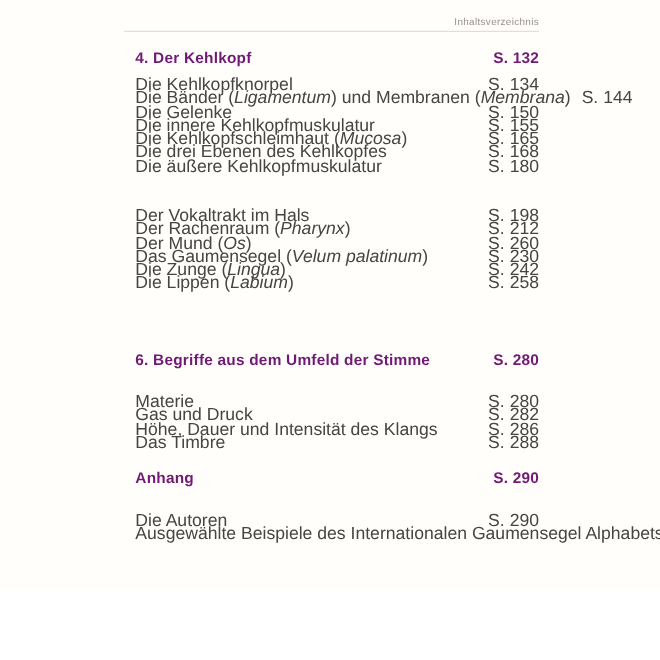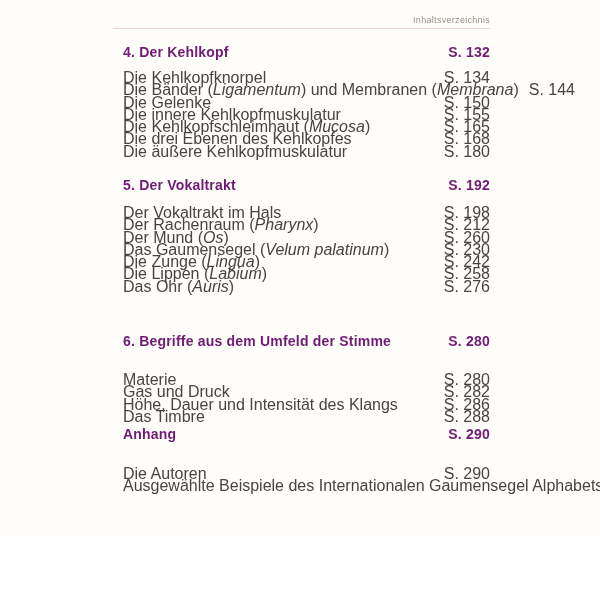--- a/index.html
+++ b/index.html
@@ -84,24 +84,20 @@
           <span class="toc-page">S. 168</span>
         </div>
         <div class="toc-row">
           <span class="toc-label"><span>Die äußere Kehlkopfmuskulatur</span></span>
           <span class="toc-page">S. 180</span>
         </div>
       </div>
   </section>
 
   <section class="toc-section" style="top:177px">
-    <div class="sec-heading">
-      <span>5. Der Vokaltrakt</span>
-      <span>S. 192</span>
-    </div>
     <div class="toc-items" style="margin-top:14px">
         <div class="toc-row">
           <span class="toc-label"><span>Der Vokaltrakt im Hals</span></span>
           <span class="toc-page">S. 198</span>
         </div>
         <div class="toc-row">
           <span class="toc-label"><span>Der Rachenraum (</span><span class="it">Pharynx</span><span>)</span></span>
           <span class="toc-page">S. 212</span>
         </div>
         <div class="toc-row">
@@ -113,28 +109,24 @@
           <span class="toc-page">S. 230</span>
         </div>
         <div class="toc-row">
           <span class="toc-label"><span>Die Zunge (</span><span class="it">Lingua</span><span>)</span></span>
           <span class="toc-page">S. 242</span>
         </div>
         <div class="toc-row">
           <span class="toc-label"><span>Die Lippen (</span><span class="it">Labium</span><span>)</span></span>
           <span class="toc-page">S. 258</span>
         </div>
-        <div class="toc-row">
-          <span class="toc-label"><span>Das Ohr (</span><span class="it">Auris</span><span>)</span></span>
-          <span class="toc-page">S. 276</span>
-        </div>
       </div>
   </section>
 
-  <section class="toc-section" style="top:333px">
+  <section class="toc-section" style="top:319px">
     <div class="sec-heading">
       <span>6. Begriffe aus dem Umfeld der Stimme</span>
       <span>S. 280</span>
     </div>
     <div class="toc-items" style="margin-top:25px">
         <div class="toc-row">
           <span class="toc-label"><span>Materie</span></span>
           <span class="toc-page">S. 280</span>
         </div>
         <div class="toc-row">

